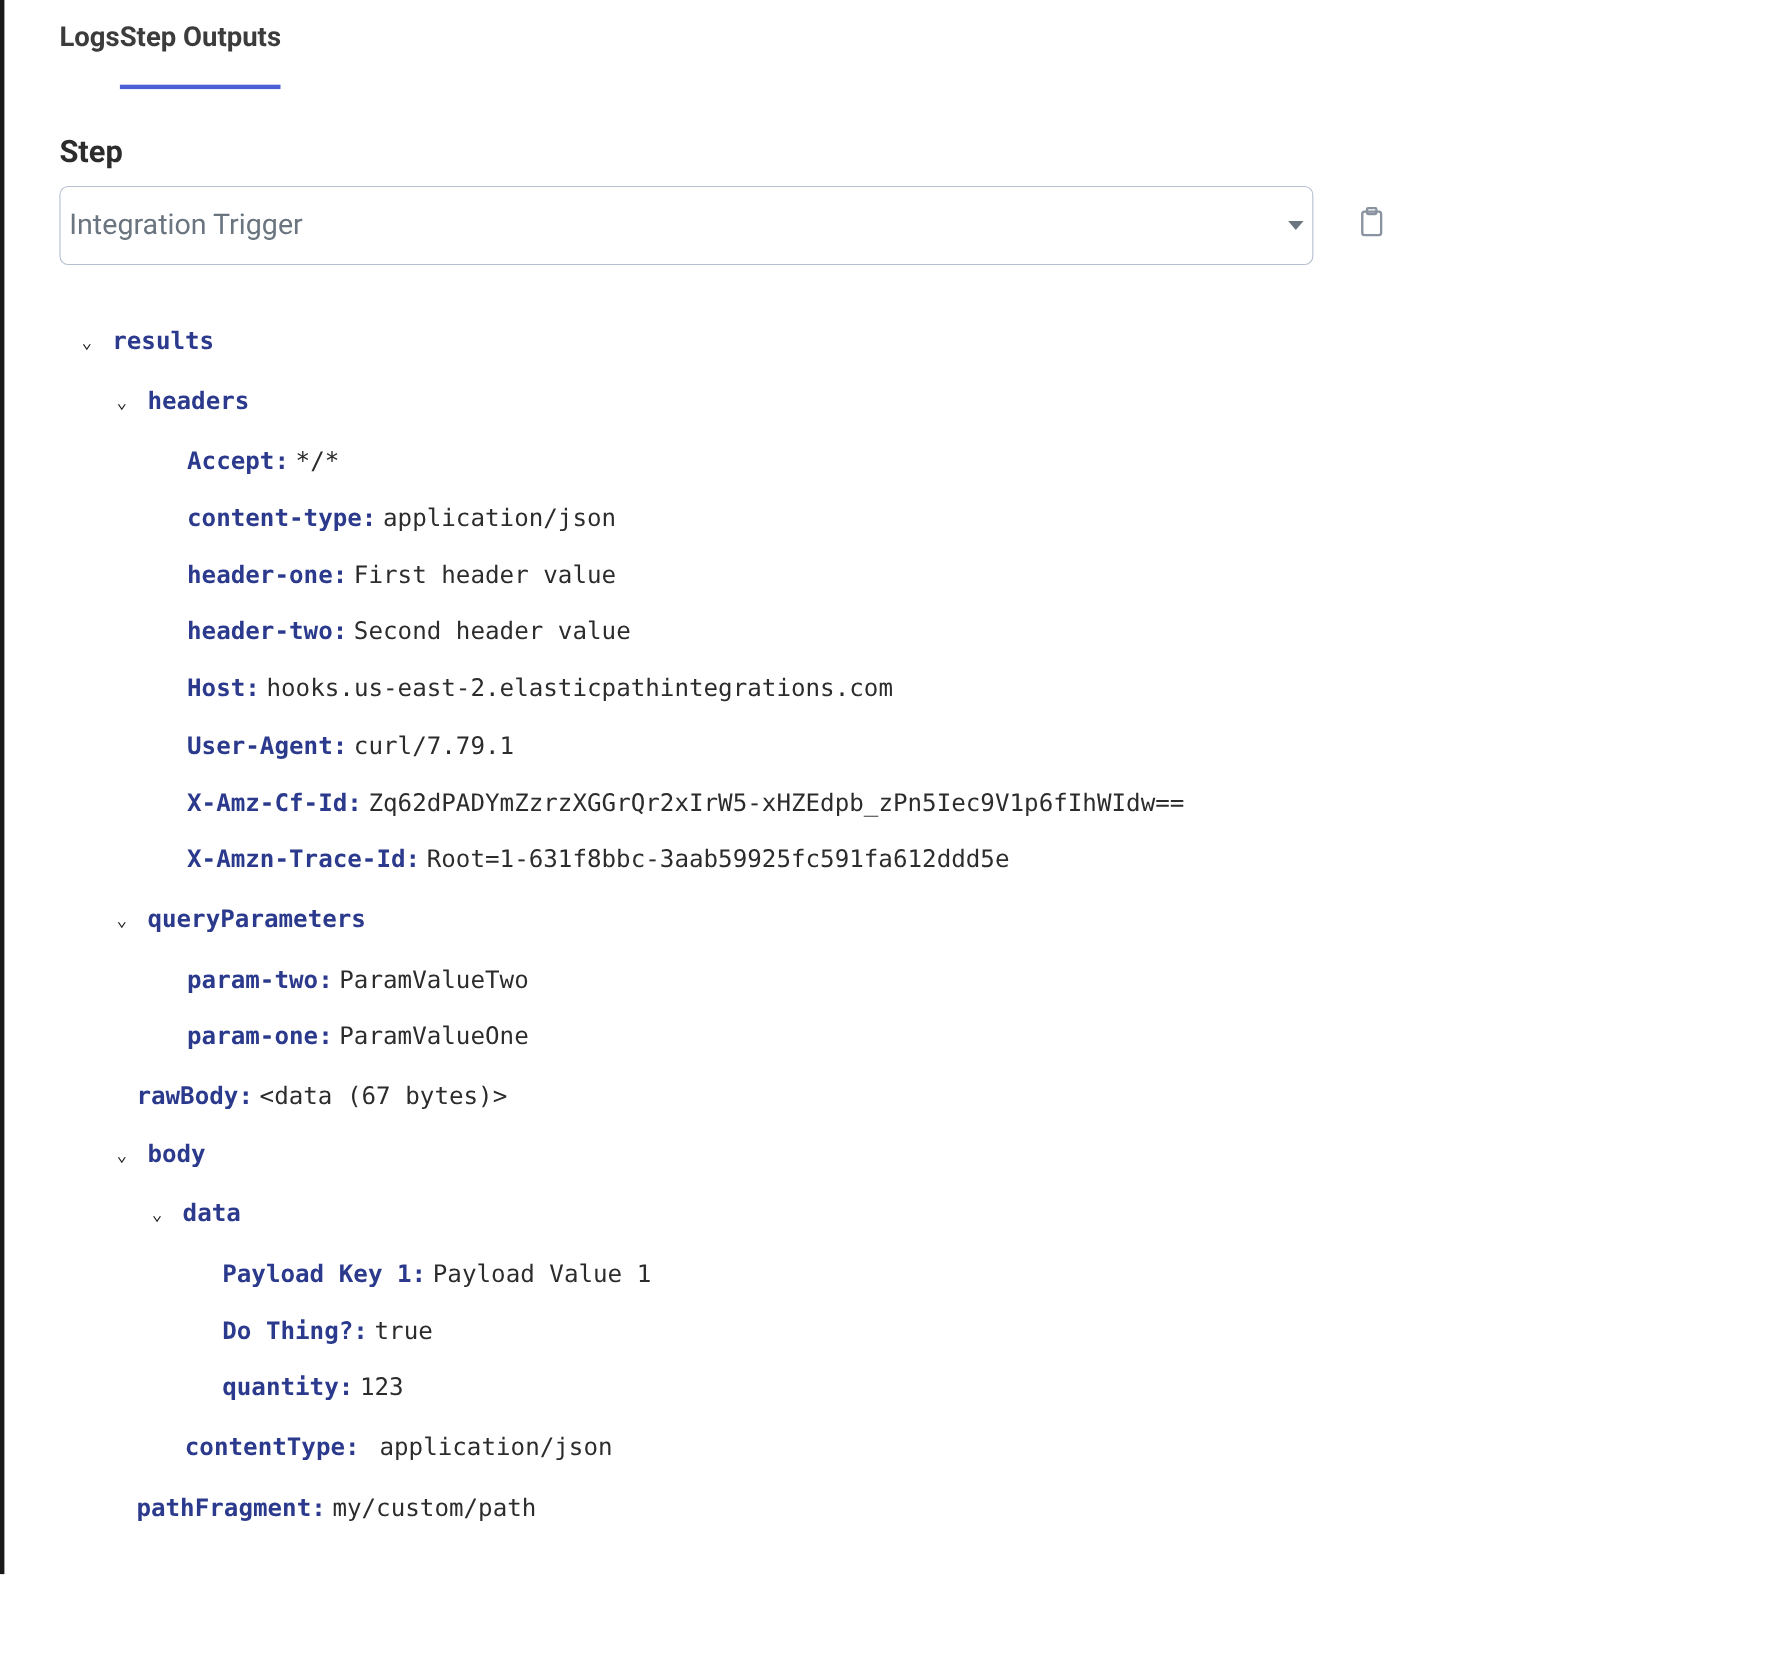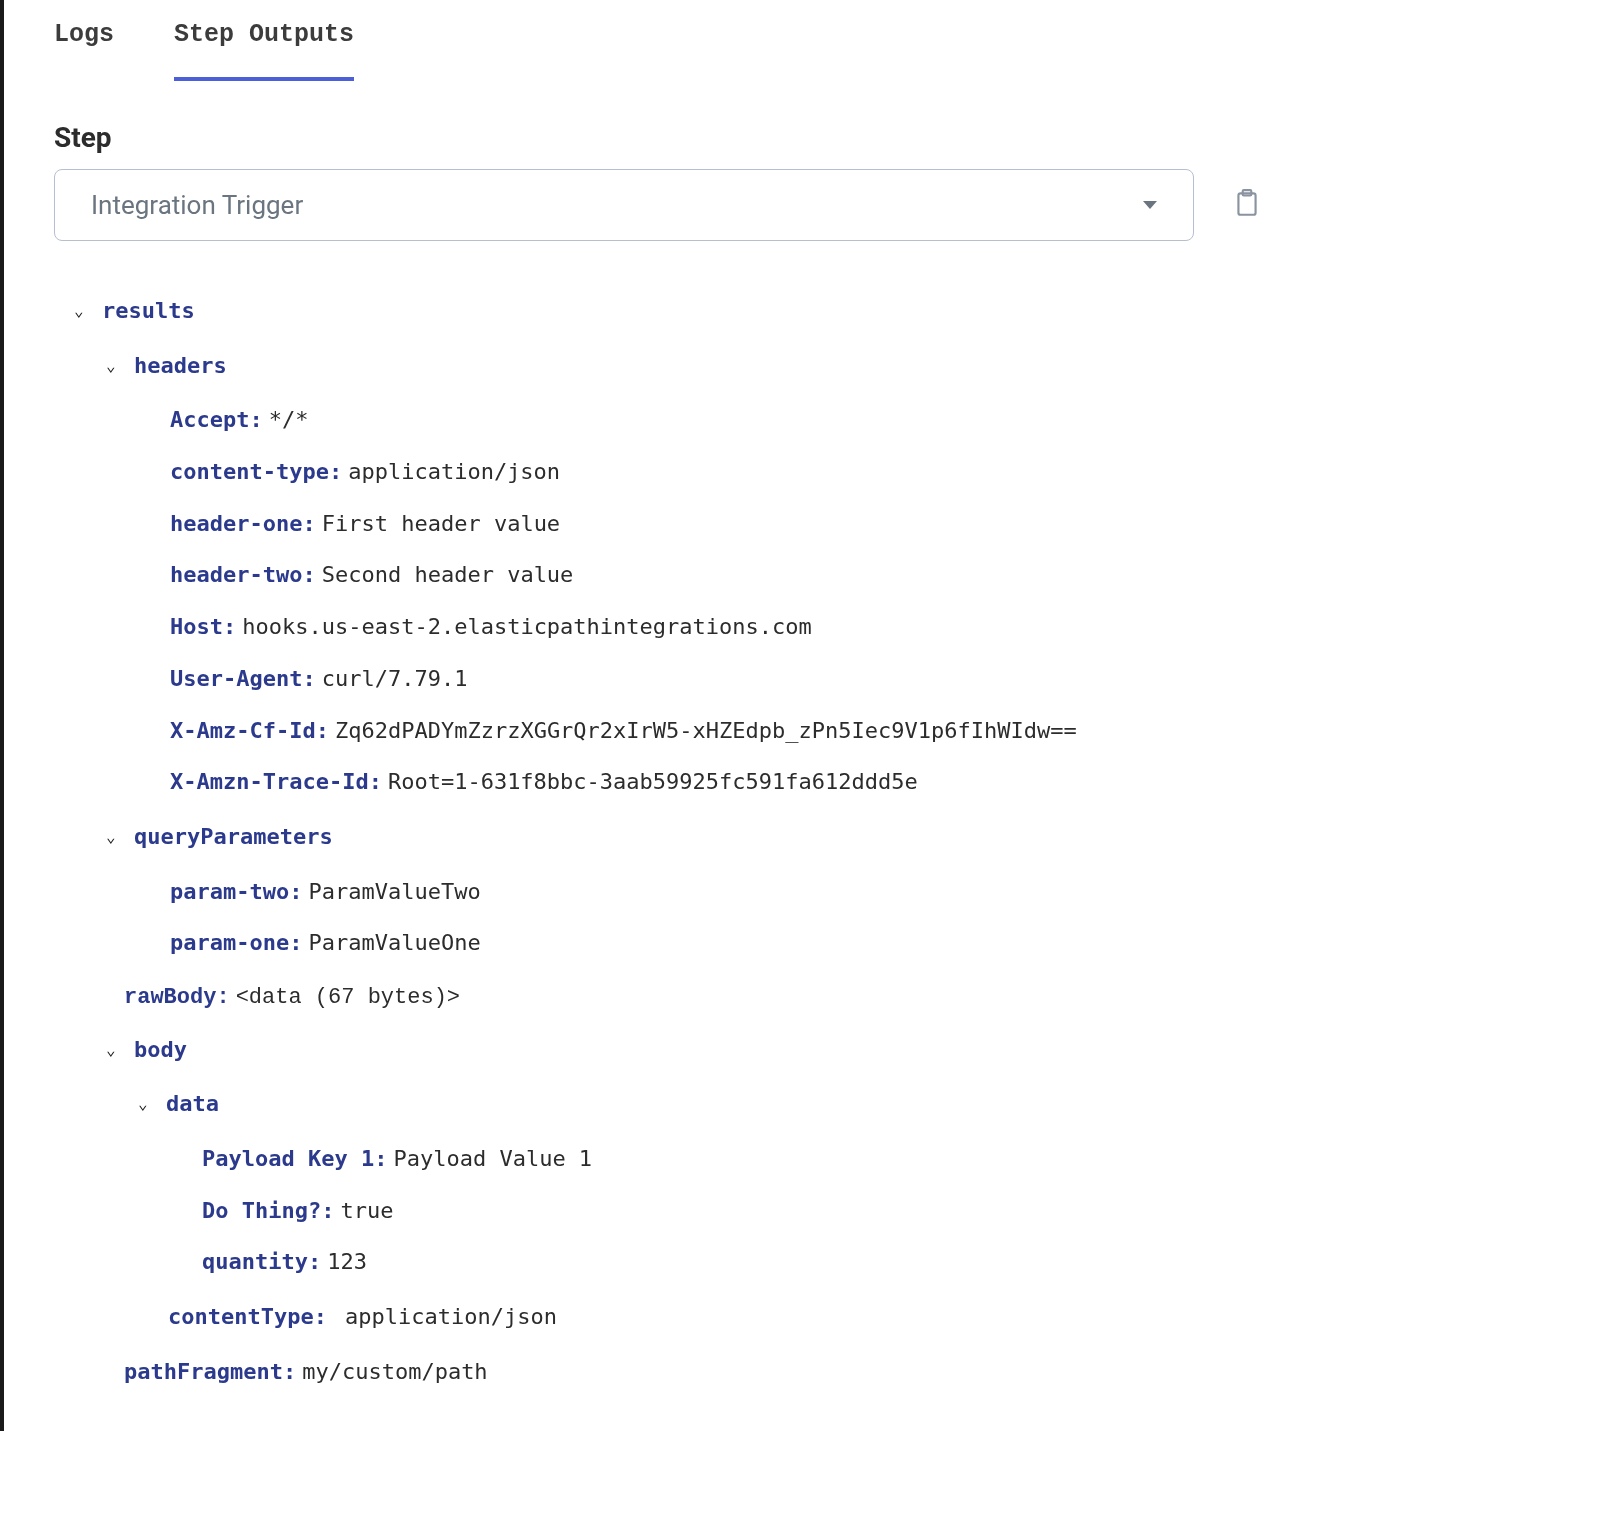--- a/index.html
+++ b/index.html
@@ -5,24 +5,22 @@
     * { box-sizing: border-box; margin: 0; padding: 0; }
     body {
       font-family: -apple-system, BlinkMacSystemFont, "Segoe UI", Roboto, Helvetica, Arial, sans-serif;
       background: #fff;
       border-left: 4px solid #1a1a1a;
       padding: 20px 40px;
       font-size: 21px;
     }
     .tabs {
       display: flex;
-      gap: 60px;
       padding-left: 10px;
       margin-bottom: 40px;
-      font-family: Liberation Mono, monospace;
     }
     .tab {
       font-weight: 700;
       font-size: 25px;
       color: #3c3c3c;
       cursor: pointer;
       padding-bottom: 28px;
     }
     .tab.active {
       border-bottom: 4px solid #4a5fd8;
@@ -41,21 +39,21 @@
       padding-left: 10px;
     }
     .select-box {
       flex: 0 0 1140px;
       max-width: 1140px;
       display: flex;
       align-items: center;
       justify-content: space-between;
       border: 1px solid #b5bfcf;
       border-radius: 8px;
-      padding: 20px 36px;
+      padding: 20px 8px;
       cursor: pointer;
     }
     .select-value {
       color: #6a7580;
       font-size: 26px;
     }
     .caret-down {
       width: 0; height: 0;
       border-left: 7px solid transparent;
       border-right: 7px solid transparent;
@@ -186,21 +184,21 @@
               <span class="key">param-two:</span>
               <span class="value">ParamValueTwo</span>
             </div>
           <div class="kv">
               <span class="key">param-one:</span>
               <span class="value">ParamValueOne</span>
             </div>
         </div>
       </div>
 
-      <div class="kv" style="padding-left:0;font-family:Liberation Mono, monospace;">
+      <div class="kv" style="padding-left:0;">
         <span class="chevron spacer">⌄</span>
         <span class="key">rawBody:</span>
           <span class="value">&lt;data (67 bytes)&gt;</span>
       </div>
 
       <div class="node">
         <div class="node-row">
           <span class="chevron">⌄</span>
           <span class="key">body</span>
         </div>

